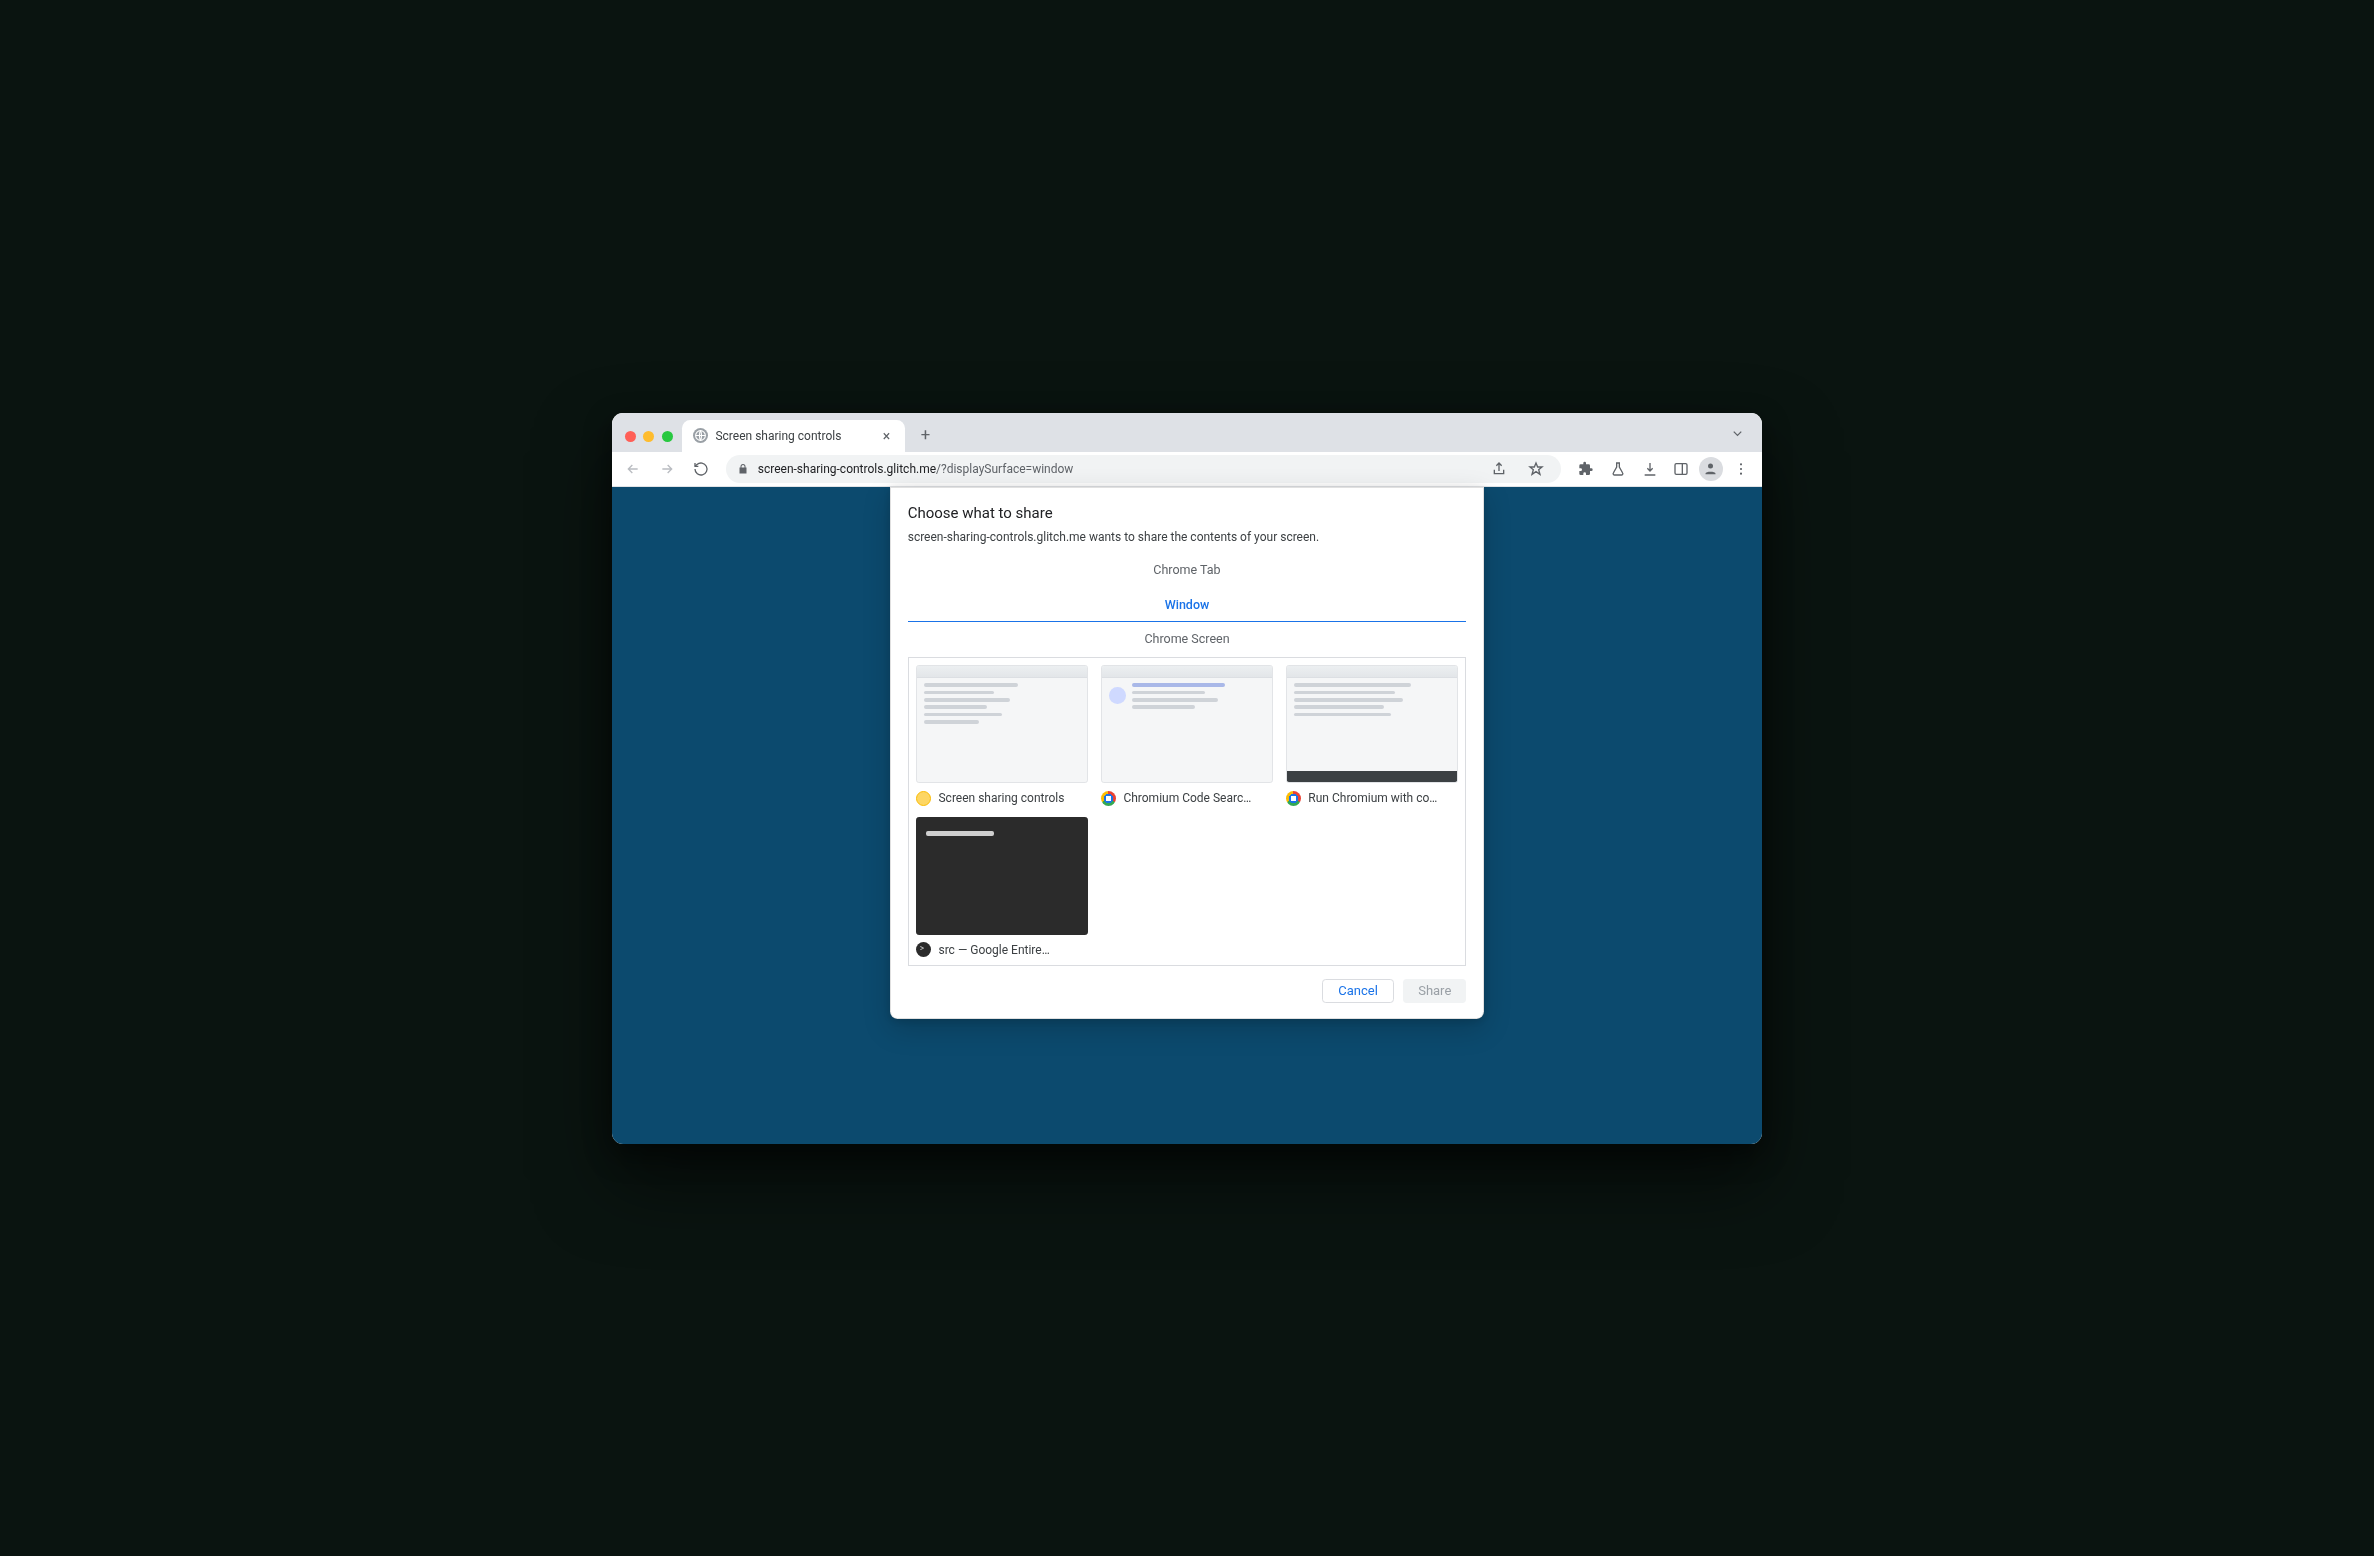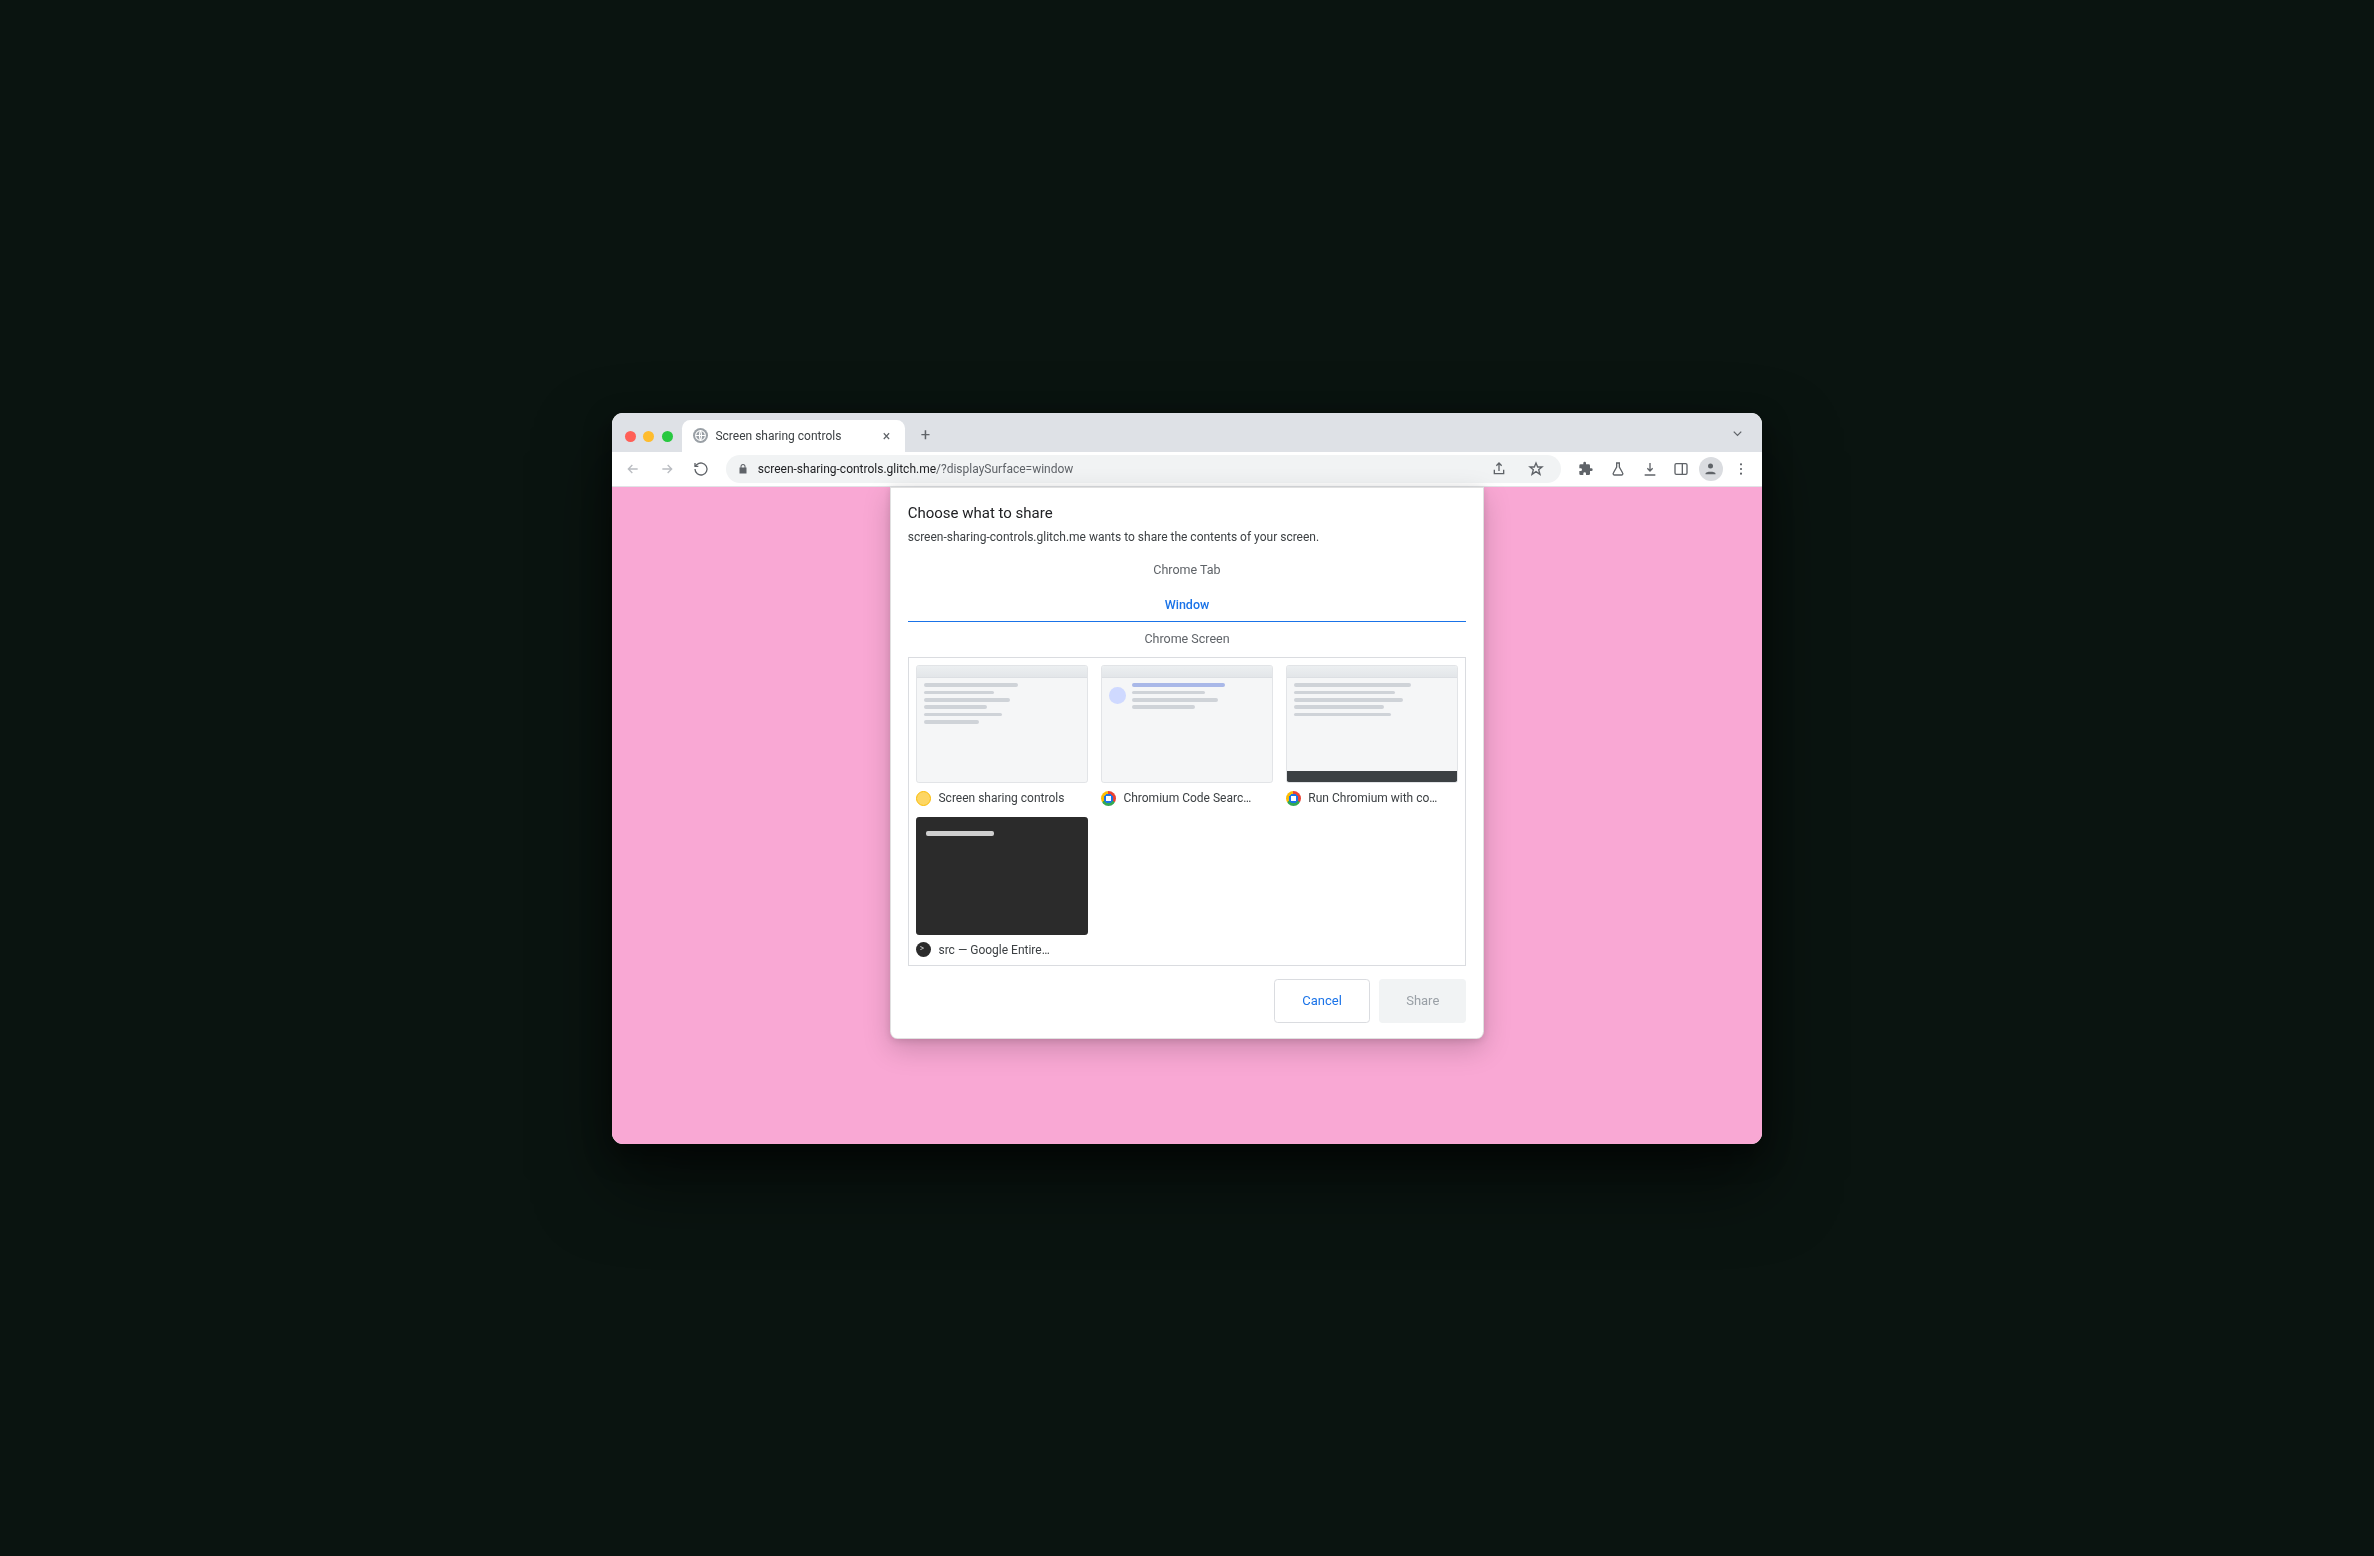--- a/index.html
+++ b/index.html
@@ -78,21 +78,21 @@
   .omnibox .lock svg { width:12px; height:12px; display:block; }
   .omnibox .urltext { color:#202124; }
   .omnibox .urlhost { color:#202124; }
   .omnibox .urlpath { color:#5f6368; }
   .omnibox .right-actions { margin-left:auto; display:flex; gap:9.3px; align-items:center; }
   .toolbar-right { display:flex; align-items:center; gap:3.7px; }
   .avatar { width:24px; height:24px; border-radius:50%; background:#dadce0; display:flex; align-items:center; justify-content:center; color:#5f6368; }
   .avatar svg{width:15px;height:15px;}
 
   
-  .page { flex:1; background:#f9a8d4; position:relative; }
+  .page { flex:1; background:#0c4a6e; position:relative; }
 
   
   .dialog {
     position:absolute;
     top:0; left:50%; transform:translateX(-50%);
     width: 594px;
     background:#fff;
     border:0.9px solid rgba(0,0,0,.12);
     border-radius:0 0 7.4px 7.4px;
     box-shadow: 0 9.3px 28px rgba(0,0,0,.18), 0 1.9px 7.4px rgba(0,0,0,.12);
@@ -140,21 +140,21 @@
     background:
       radial-gradient(circle at 50% 50%, #fff 0 28%, #1a73e8 28% 45%, transparent 45%),
       conic-gradient(#ea4335 0 120deg, #34a853 120deg 240deg, #fbbc04 240deg 360deg);
   }
   .appicon.terminal { background:#2b2b2b; }
   .appicon.terminal::after{content:">"; color:#cfcfcf; font-size:8.3px; position:absolute; top:0.9px; left:3.7px;}
   .appicon.settings { background:#8e8e93; }
   .appicon.settings::after{content:""; position:absolute; inset:2.8px; border:1.9px solid #d0d0d3; border-radius:50%;}
 
   .dlg-actions { display:flex; justify-content:flex-end; gap:9.3px; padding: 13px 16.7px 1.9px 16.7px; }
-  .btn { height:44px; padding:0 27px; border-radius:3.7px; font-size:13px; display:flex; align-items:center; justify-content:center; cursor:pointer; }
+  .btn { height:24px; padding:0 15px; border-radius:3.7px; font-size:13px; display:flex; align-items:center; justify-content:center; cursor:pointer; }
   .btn.secondary { border:0.9px solid #dadce0; color:#1a73e8; background:#fff; }
   .btn.primary-disabled { background:#f1f3f4; color:#9aa0a6; cursor:default; }
 </style>
 </head>
 <body>
 
 <div class="window">
 
   <div class="tabstrip">
     <div class="traffic-lights">

